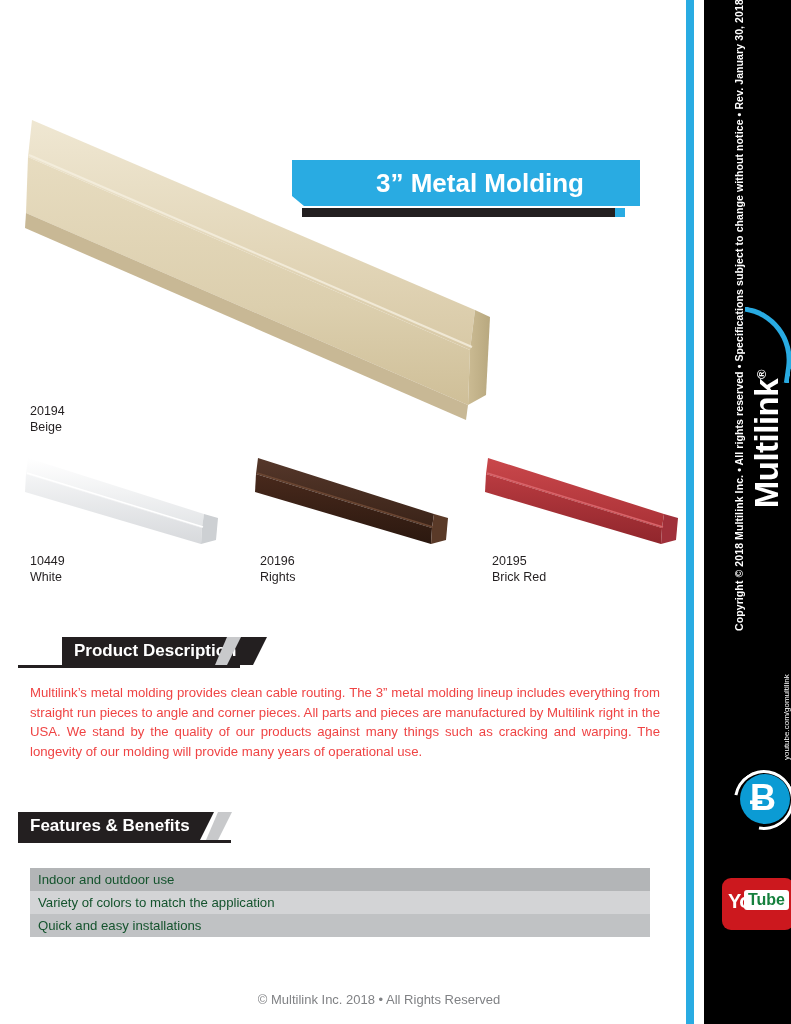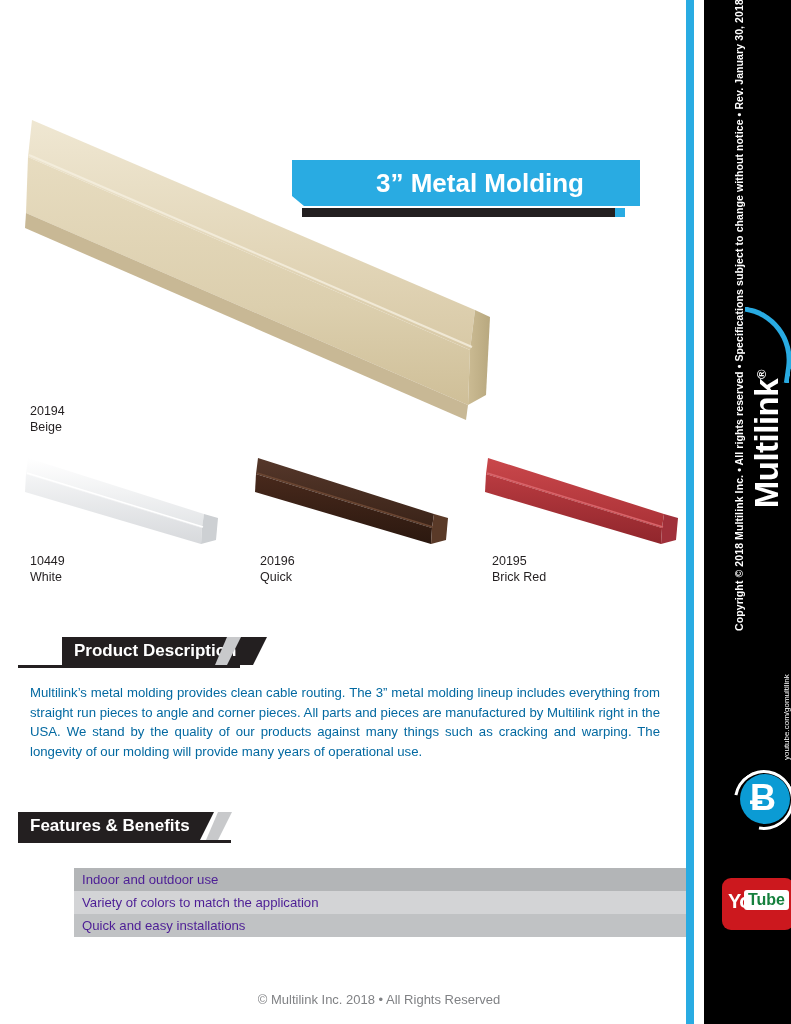--- a/index.html
+++ b/index.html
@@ -239,36 +239,35 @@
   .section-rule {
     position: absolute;
     height: 3px;
     background: #231f20;
   }
 
   .body-text {
     position: absolute;
     font-size: 13.2px;
     line-height: 19.5px;
-    color: #0369a1;
+    color: #ef4444;
     text-align: justify;
   }
 
   
   .feature-row {
     position: absolute;
     left: 30px;
     width: 620px;
     height: 23px;
     font-size: 13.2px;
     display: flex;
     align-items: center;
     padding-left: 8px;
-    color: #4c1d95;
-    margin-left: 44px;
+    color: #14532d;
   }
 
   .footer {
     position: absolute;
     left: 0;
     top: 992px;
     width: 758px;
     text-align: center;
     font-size: 13px;
     color: #808285;
@@ -355,21 +354,21 @@
         </linearGradient>
       </defs>
       <polygon points="6,6 182,62 180,76 4,22" fill="url(#brTop)"></polygon>
       <polygon points="4,22 180,76 179,92 3,40" fill="url(#brFace)"></polygon>
       <polygon points="182,62 196,66 194,88 179,92 180,76" fill="#5a3a28"></polygon>
       <line x1="5" y1="21" x2="181" y2="75" stroke="#6b4632" stroke-width="1.5"></line>
     </svg>
   </div>
   <div class="part-label" style="left:260px; top:553px;">
     <div>20196</div>
-    <div>Quick</div>
+    <div>Rights</div>
   </div>
 
   <div class="swatch-img" style="left:482px; top:452px; width:200px; height:95px;">
     <svg width="200" height="95" viewBox="0 0 200 95" xmlns="http://www.w3.org/2000/svg">
       <defs>
         <linearGradient id="rdTop" x1="0" y1="0" x2="0" y2="1">
           <stop offset="0%" stop-color="#c9474b"></stop>
             <stop offset="100%" stop-color="#ab3237"></stop>
         </linearGradient>
         <linearGradient id="rdFace" x1="0" y1="0" x2="0" y2="1">

